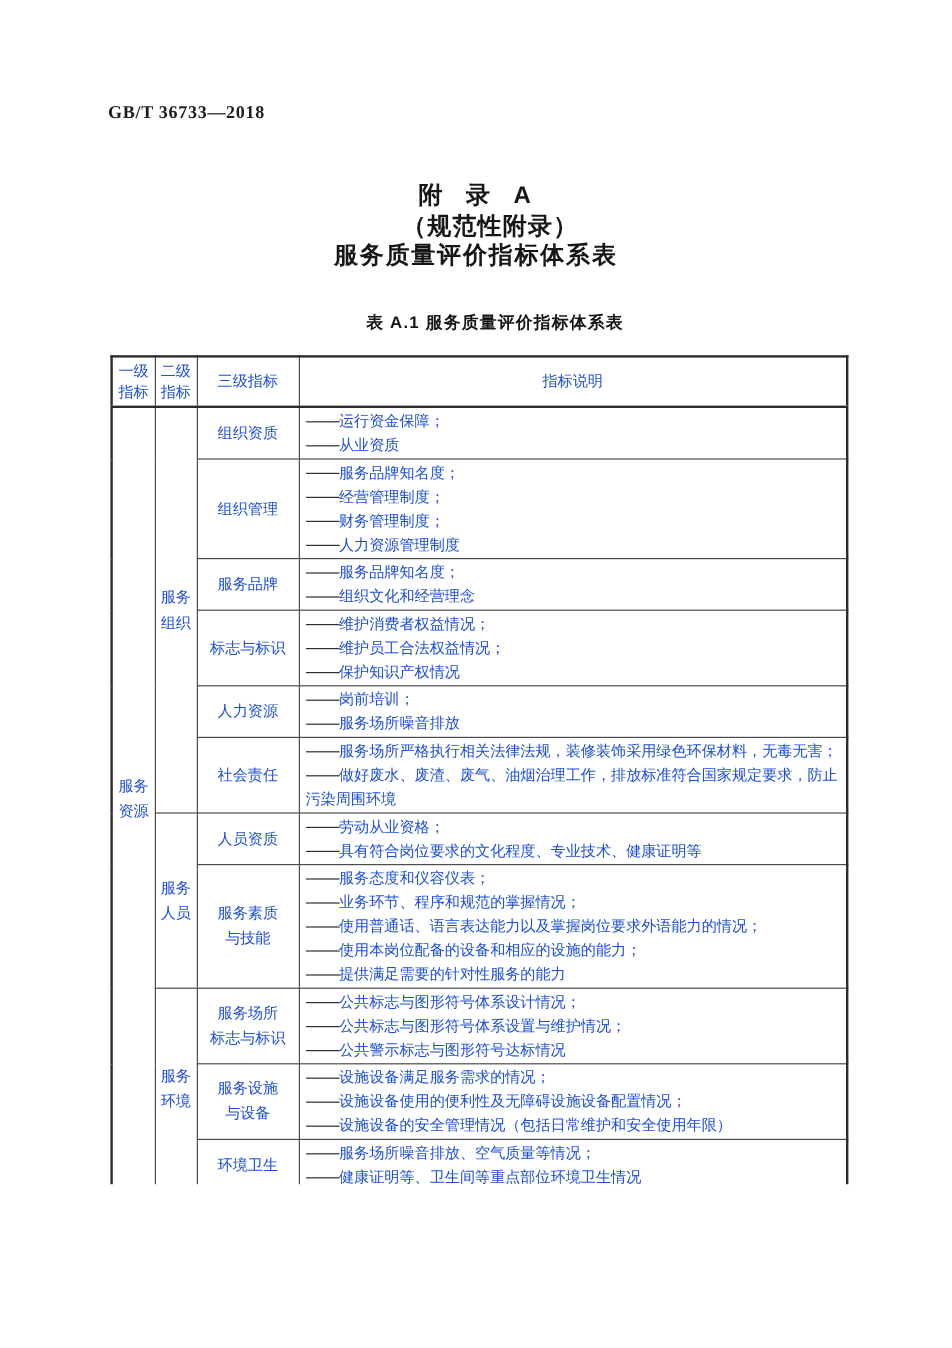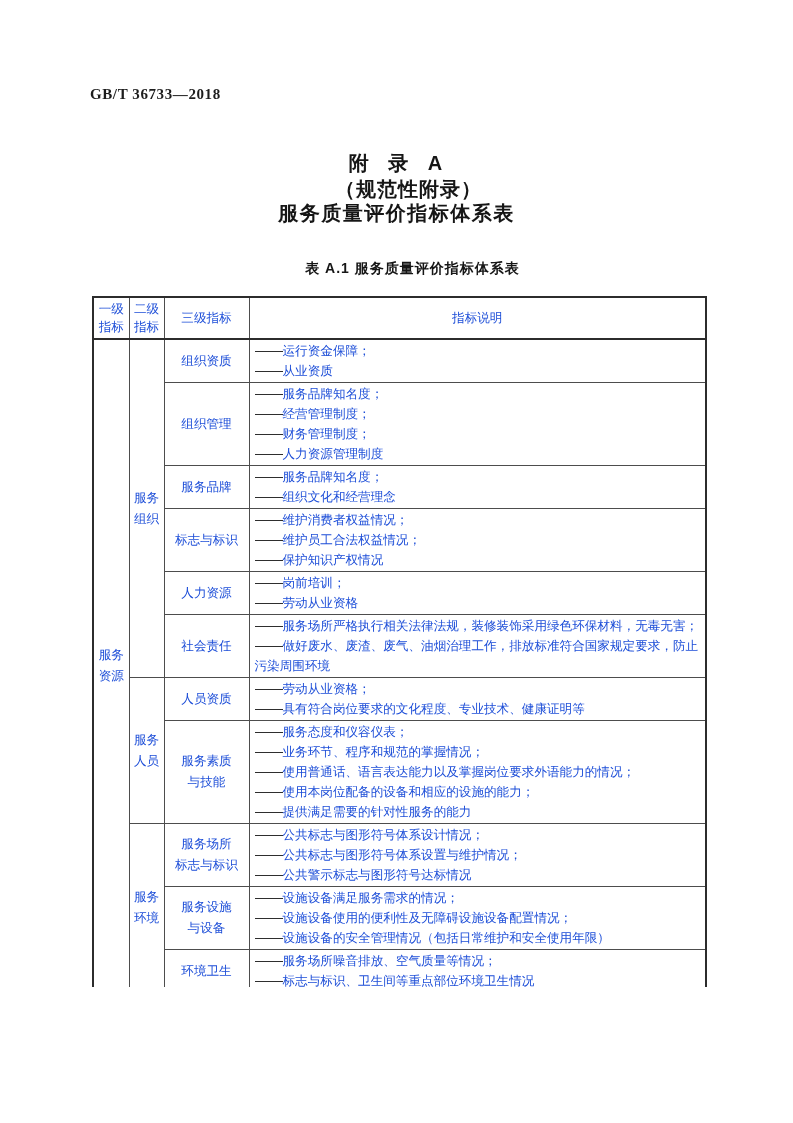--- a/index.html
+++ b/index.html
@@ -174,21 +174,21 @@
           <td class="c4">
             <div class="item"><span>维护消费者权益情况；</span></div>
             <div class="item"><span>维护员工合法权益情况；</span></div>
             <div class="item"><span>保护知识产权情况</span></div>
           </td>
         </tr>
         <tr>
           <td class="c3">人力资源</td>
           <td class="c4">
             <div class="item"><span>岗前培训；</span></div>
-            <div class="item"><span>劳动从业资格</span></div>
+            <div class="item"><span>服务场所噪音排放</span></div>
           </td>
         </tr>
         <tr>
           <td class="c3">社会责任</td>
           <td class="c4">
             <div class="item"><span>服务场所严格执行相关法律法规，装修装饰采用绿色环保材料，无毒无害；</span></div>
             <div class="item"><span>做好废水、废渣、废气、油烟治理工作，排放标准符合国家规定要求，防止污染周围环境</span></div>
           </td>
         </tr>
         <tr>
@@ -228,21 +228,21 @@
           <td class="c4">
             <div class="item"><span>设施设备满足服务需求的情况；</span></div>
             <div class="item"><span>设施设备使用的便利性及无障碍设施设备配置情况；</span></div>
             <div class="item"><span>设施设备的安全管理情况（包括日常维护和安全使用年限）</span></div>
           </td>
         </tr>
         <tr>
           <td class="c3">环境卫生</td>
           <td class="c4">
             <div class="item"><span>服务场所噪音排放、空气质量等情况；</span></div>
-            <div class="item"><span>标志与标识、卫生间等重点部位环境卫生情况</span></div>
+            <div class="item"><span>健康证明等、卫生间等重点部位环境卫生情况</span></div>
           </td>
         </tr>
       </tbody>
   </table>
 
   <div class="page-num">4</div>
 
 </div>
 
 </body></html>

